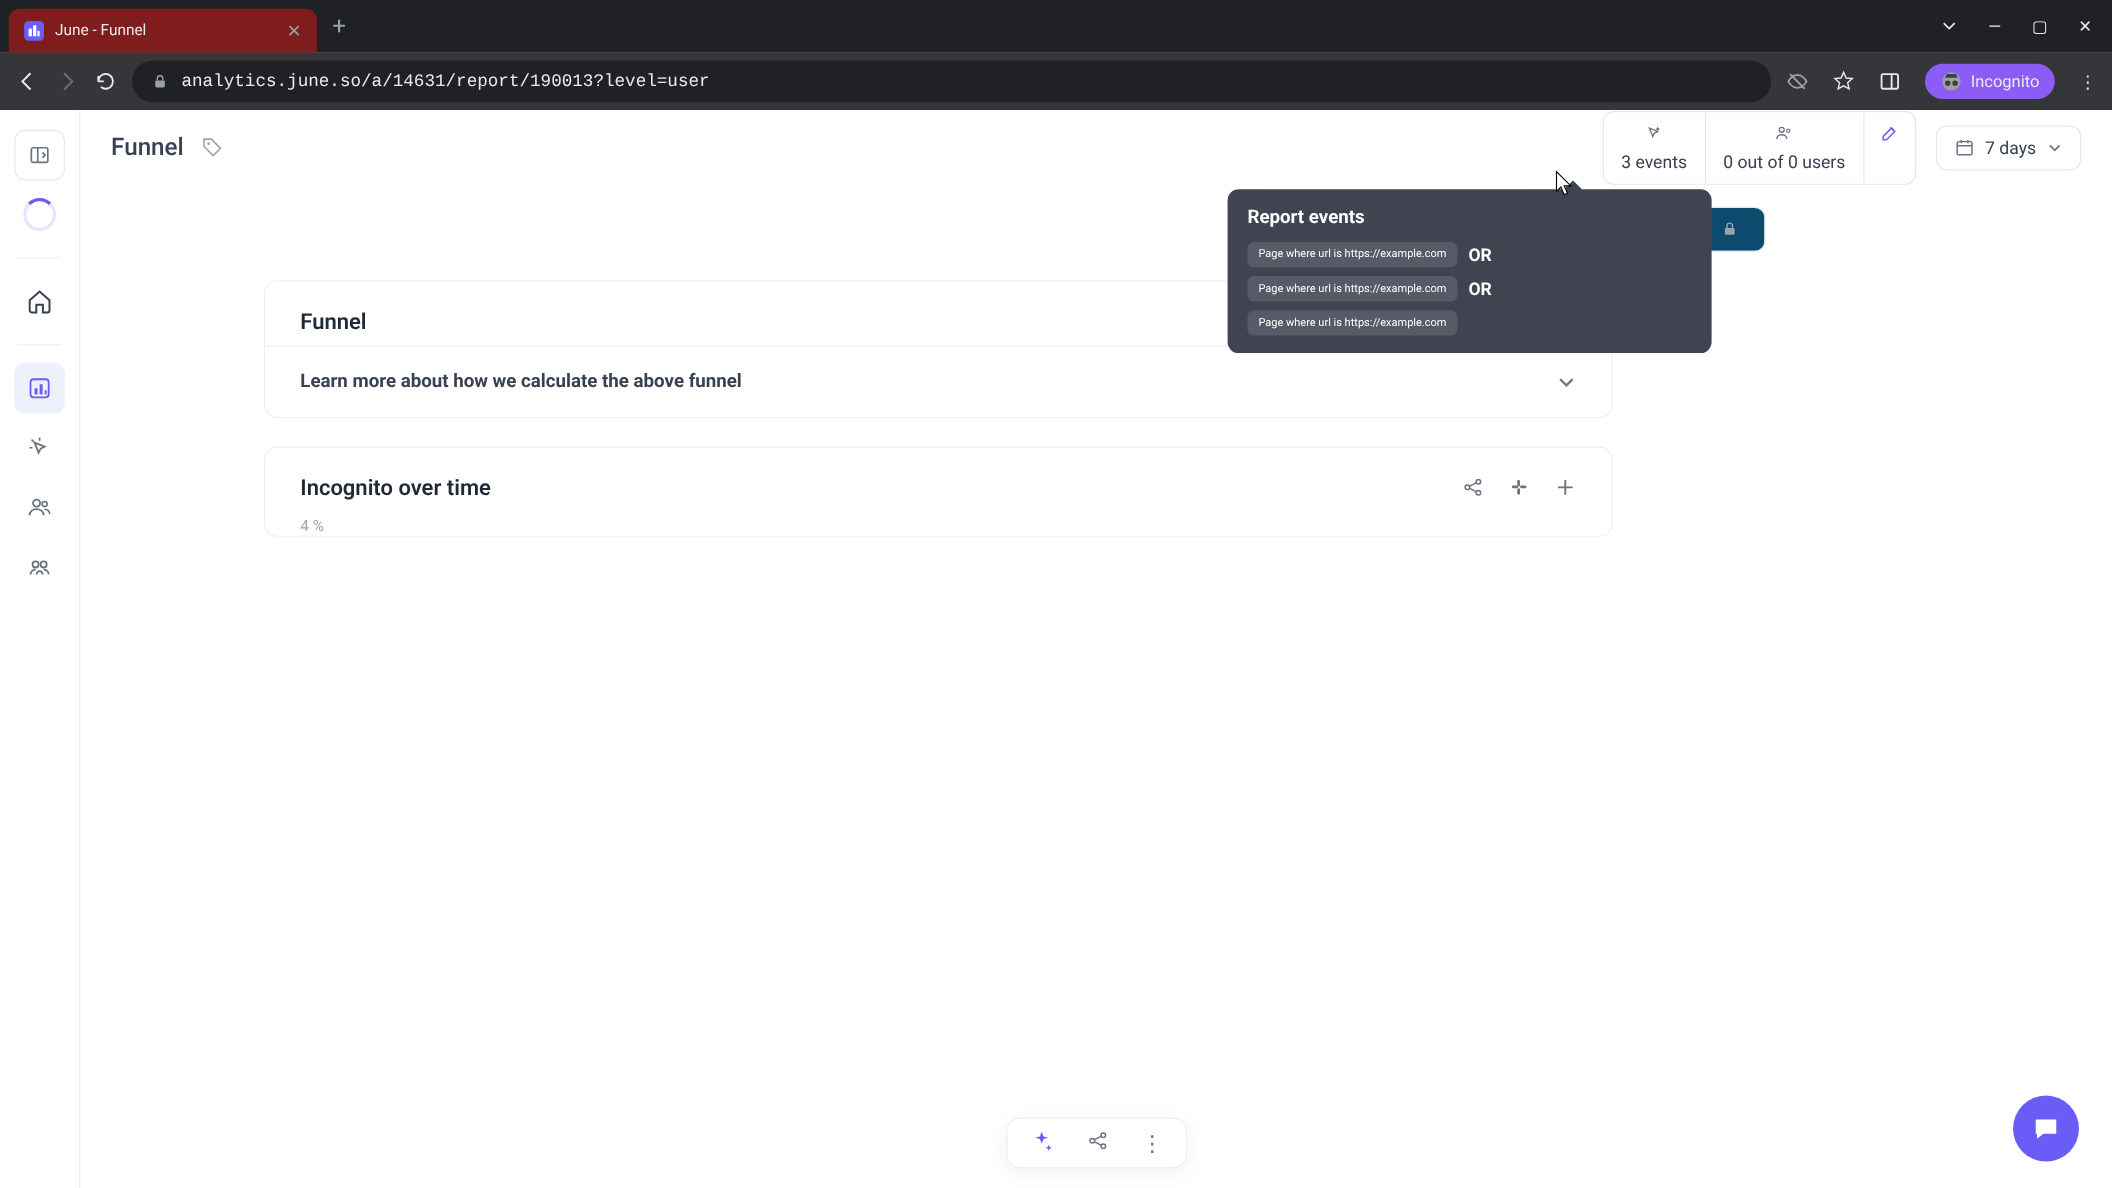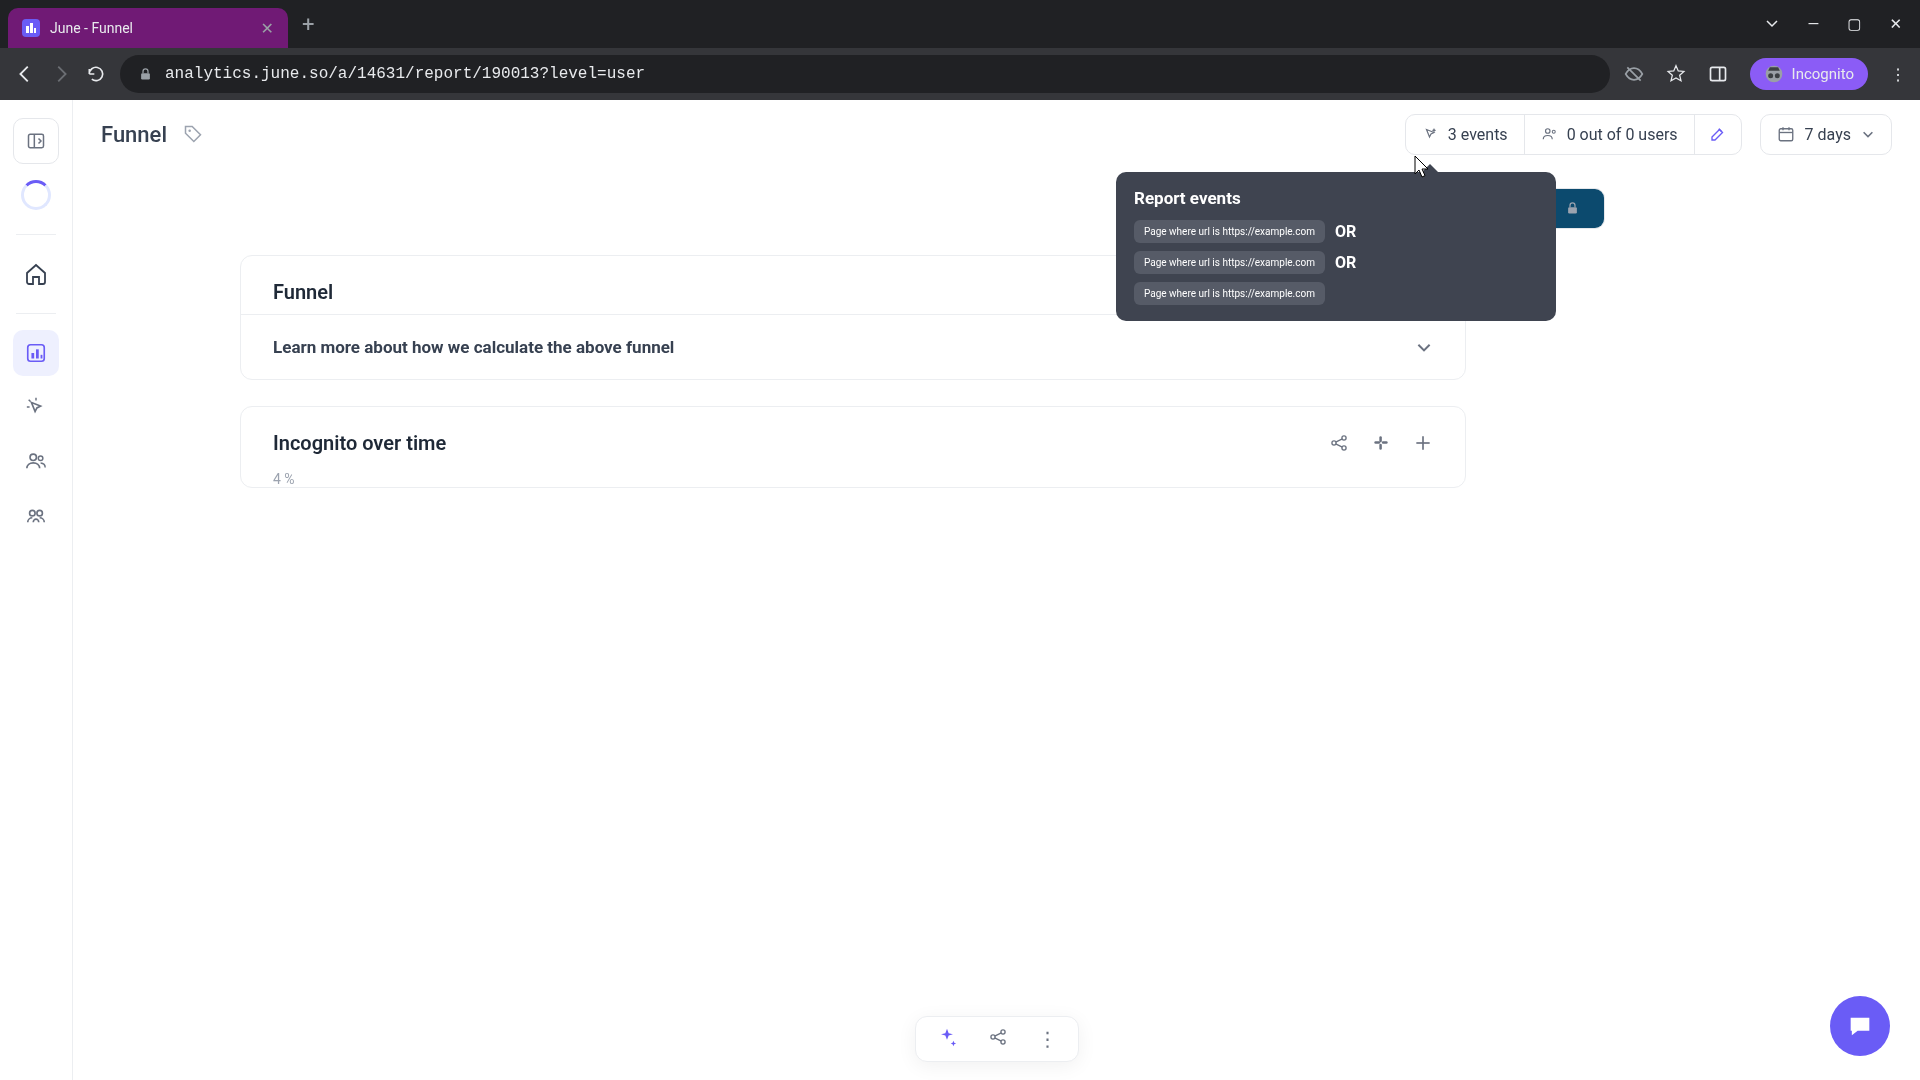--- a/index.html
+++ b/index.html
@@ -1,20 +1,20 @@
 <!DOCTYPE html>
 <html><head>
 <meta charset="utf-8">
 <style>
 * { margin: 0; padding: 0; box-sizing: border-box; font-family: -apple-system, BlinkMacSystemFont, "Segoe UI", Roboto, sans-serif; }
 body { width: 1920px; height: 1080px; overflow: hidden; background: #fff; }
 
 
 .browser-top { background: #202124; height: 48px; display: flex; align-items: center; padding: 0 8px; }
-.tab { background: #701a75; height: 40px; border-radius: 10px 10px 0 0; display: flex; align-items: center; padding: 0 14px; gap: 10px; min-width: 280px; margin-top: 8px; }
+.tab { background: #7f1d1d; height: 40px; border-radius: 10px 10px 0 0; display: flex; align-items: center; padding: 0 14px; gap: 10px; min-width: 280px; margin-top: 8px; }
 .tab-favicon { width: 18px; height: 18px; background: #6a5cf6; border-radius: 4px; display: flex; align-items: center; justify-content: center; }
 .tab-favicon svg { width: 12px; height: 12px; }
 .tab-title { color: #e8eaed; font-size: 14px; flex: 1; }
 .tab-close { color: #9aa0a6; font-size: 16px; cursor: pointer; }
 .new-tab { color: #9aa0a6; font-size: 22px; margin-left: 14px; cursor: pointer; }
 .browser-window-controls { margin-left: auto; display: flex; gap: 28px; padding-right: 10px; }
 .browser-window-controls span { color: #e8eaed; font-size: 15px; cursor: pointer; }
 
 .addr-bar { background: #35363a; height: 52px; display: flex; align-items: center; padding: 0 14px; gap: 14px; }
 .nav-btn { color: #9aa0a6; cursor: pointer; display: flex; }
@@ -34,21 +34,21 @@
 .sb-item.active { background: #eef0fe; color: #6a5cf6; }
 .sb-spinner { width: 30px; height: 30px; border: 3px solid #e0e7ff; border-top-color: #6a5cf6; border-radius: 50%; }
 .sb-sep { width: 40px; height: 1px; background: #eceef1; margin: 8px 0; }
 
 .main { flex: 1; position: relative; }
 .topbar { height: 68px; display: flex; align-items: center; padding: 0 28px; gap: 16px; }
 .bc-title { font-size: 22px; color: #374151; font-weight: 500; }
 .bc-tag { color: #9ca3af; cursor: pointer; }
 .topbar-right { margin-left: auto; display: flex; align-items: center; gap: 0; }
 .pill-group { display: flex; border: 1px solid #e5e7eb; border-radius: 10px; overflow: hidden; }
-.pill { display: flex; align-items: center; gap: 8px; padding: 10px 16px; font-size: 16px; color: #374151; cursor: pointer; }
+.pill { display: flex; align-items: center; gap: 8px; padding: 10px 16px; font-size: 16px; color: #374151; cursor: pointer; flex-direction: column; }
 .pill + .pill { border-left: 1px solid #e5e7eb; }
 .pill.icon-only { padding: 10px 14px; color: #6a5cf6; }
 .date-pill { border: 1px solid #e5e7eb; border-radius: 10px; padding: 10px 16px; display: flex; align-items: center; gap: 10px; margin-left: 18px; cursor: pointer; font-size: 16px; color: #374151; }
 
 
 .tooltip { position: absolute; top: 72px; left: 1043px; background: #3f4450; border-radius: 10px; padding: 16px 18px; width: 440px; color: #fff; z-index: 50; }
 .tooltip::before { content: ""; position: absolute; top: -8px; left: 305px; border-left: 9px solid transparent; border-right: 9px solid transparent; border-bottom: 9px solid #3f4450; }
 .tooltip-title { font-weight: 700; font-size: 17px; margin-bottom: 12px; }
 .tooltip-row { display: flex; align-items: center; gap: 10px; margin-bottom: 8px; }
 .tooltip-row:last-child { margin-bottom: 0; }

